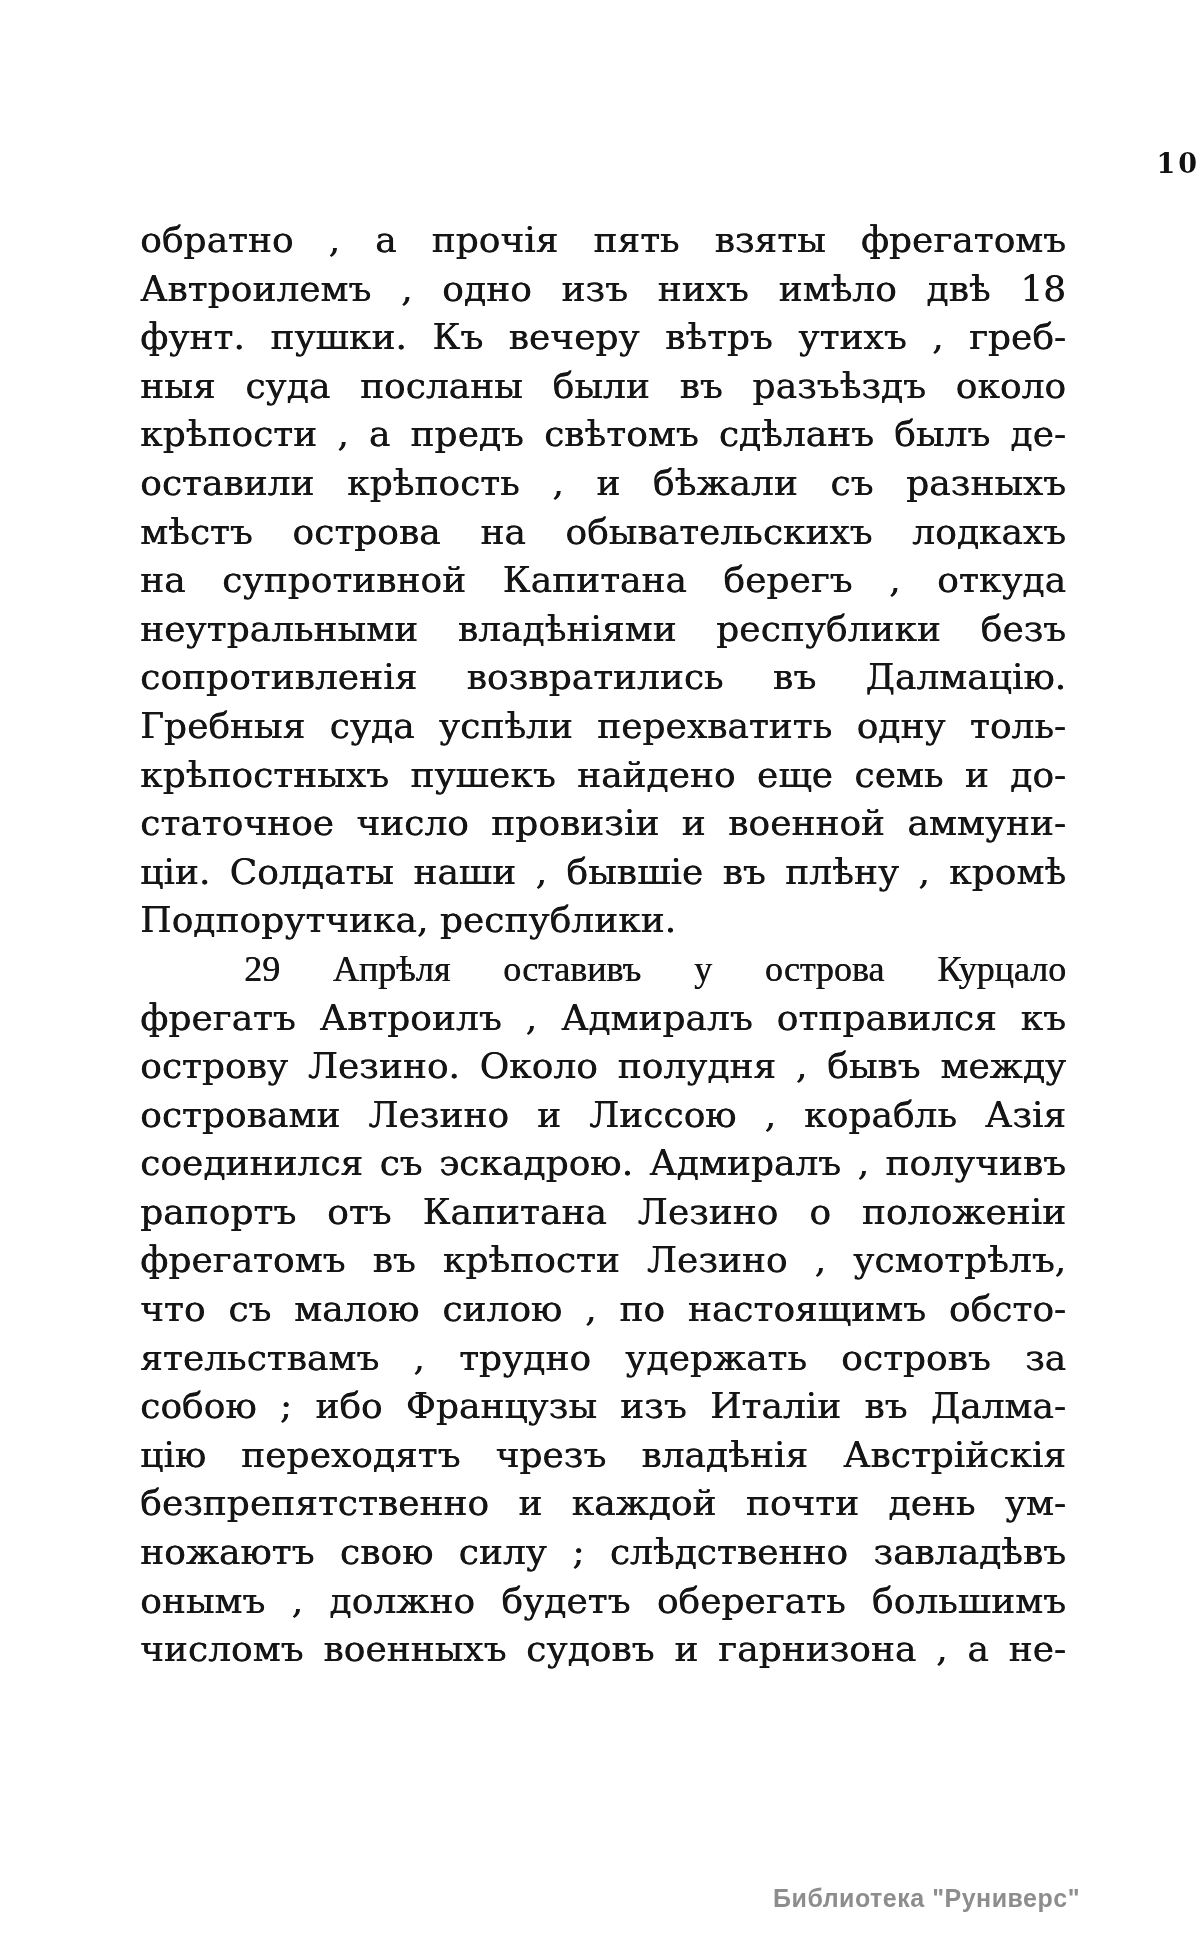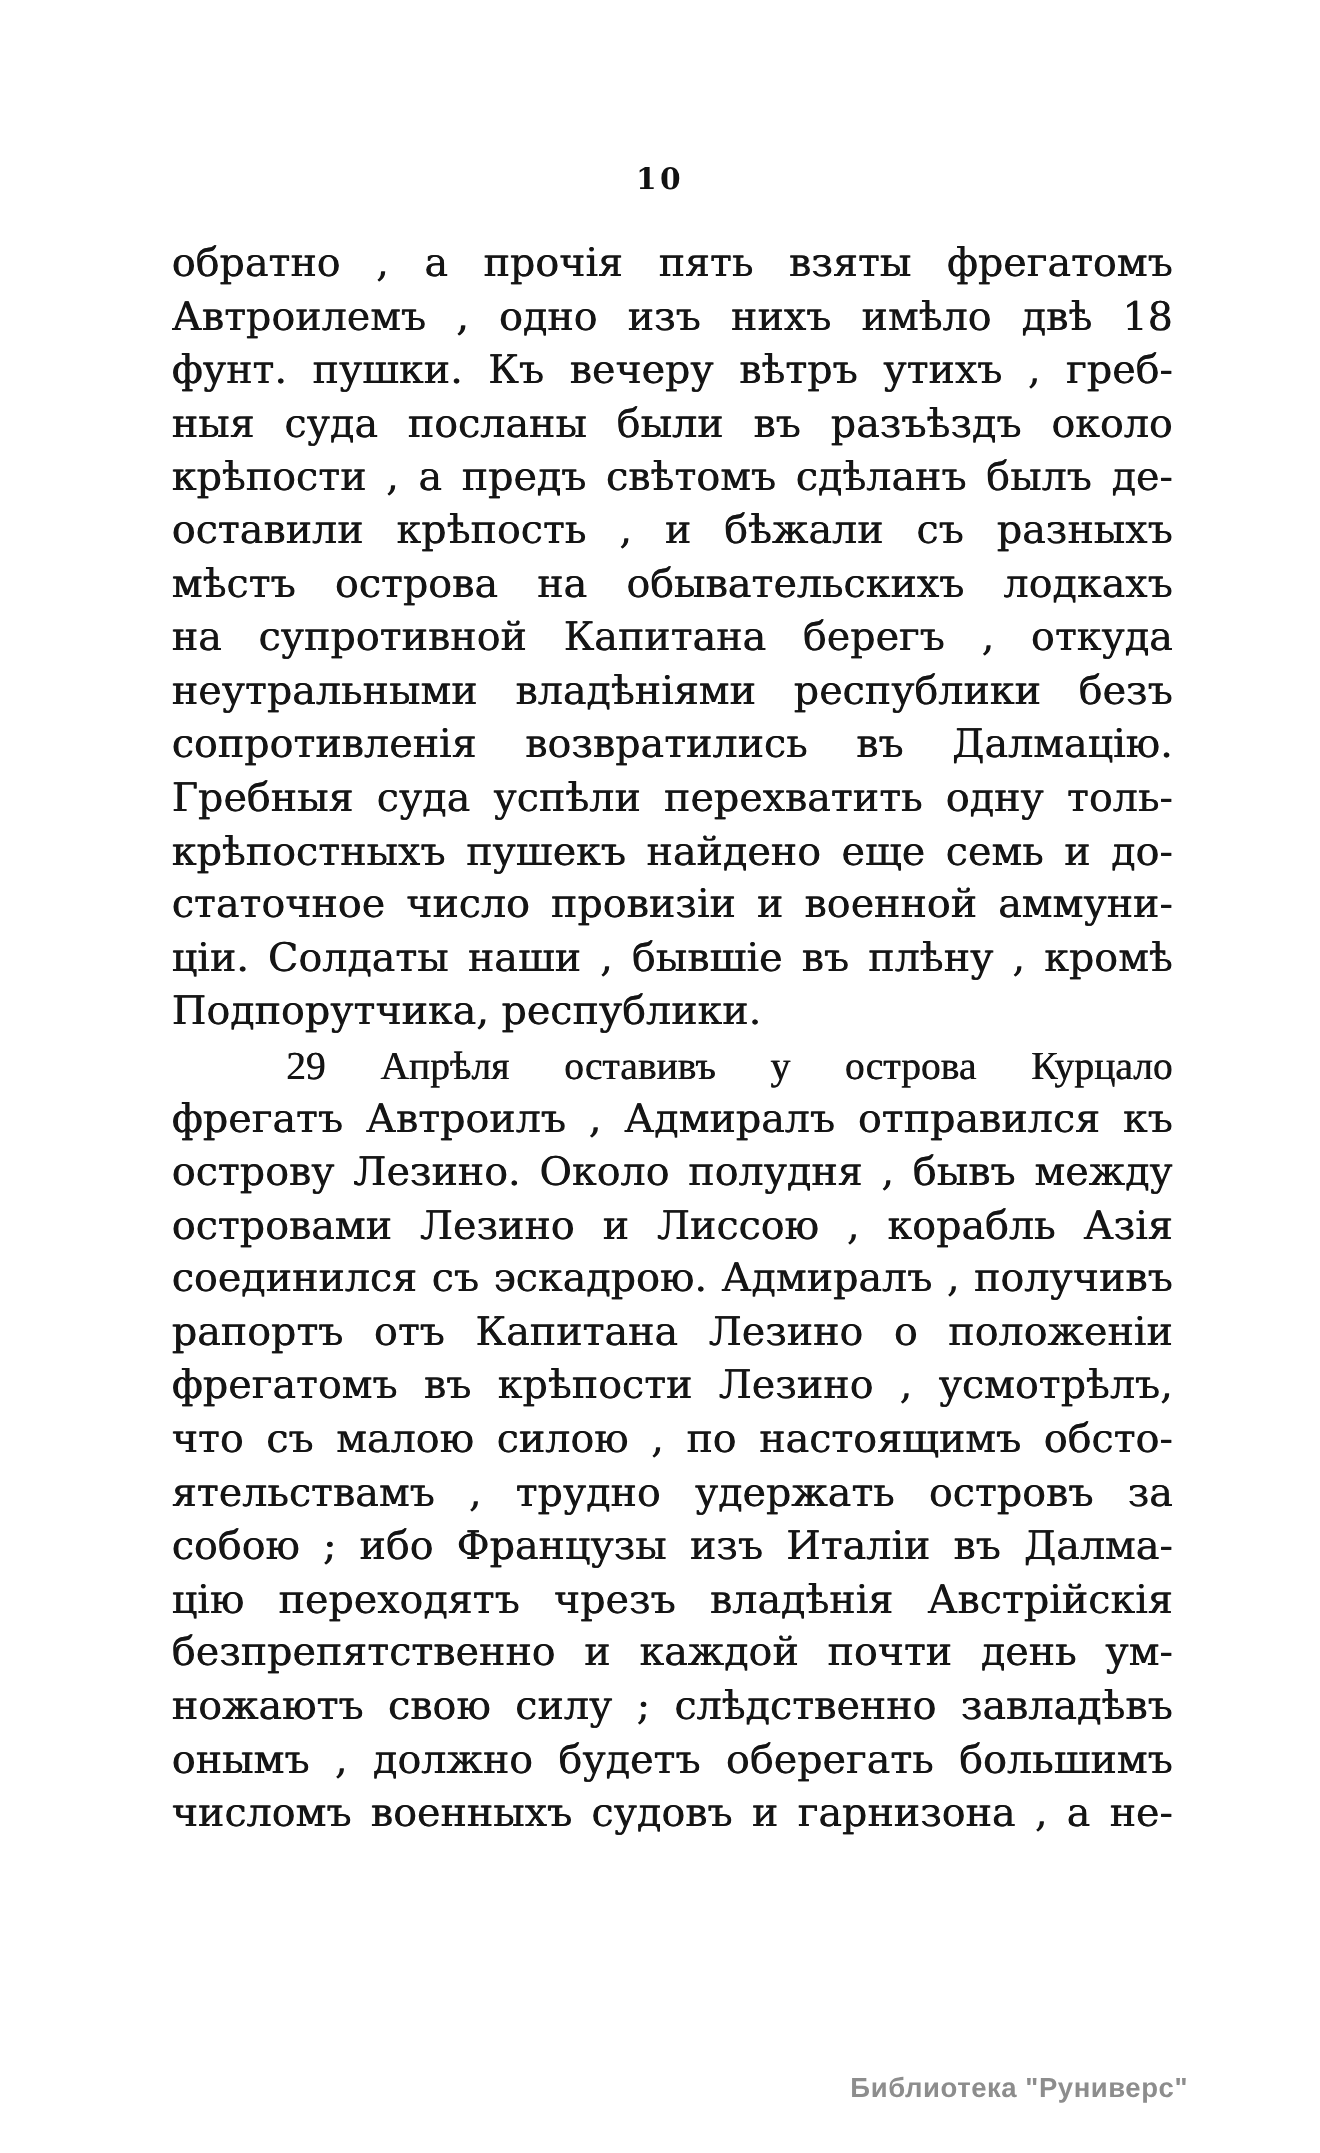--- a/index.html
+++ b/index.html
@@ -14,21 +14,21 @@
     background: #ffffff;
     overflow: hidden;
     font-family: "DejaVu Serif", serif;
     color: #161616;
   }
   .page-number {
     position: absolute;
     top: 148px;
     left: 0;
     width: 1200px;
-    text-align: center;
+    text-align: right;
     font-size: 27px;
     font-weight: bold;
     letter-spacing: 3px;
     color: #111111;
   }
   .text-block {
     position: absolute;
     left: 140px;
     top: 216px;
     width: 926px;
@@ -36,21 +36,20 @@
     color: #151515;
     
     text-shadow: 0.5px 0 0 currentColor;
   }
   .line {
     height: 48.6px;
     line-height: 48.6px;
     overflow: hidden;
     text-align: justify;
     text-align-last: justify;
-    margin-left: 16px;
   }
   .line.last {
     text-align-last: left;
   }
   .line.indent {
     text-indent: 104px;
     font-family: Liberation Serif, serif;
   }
   .footer-watermark {
     position: absolute;

